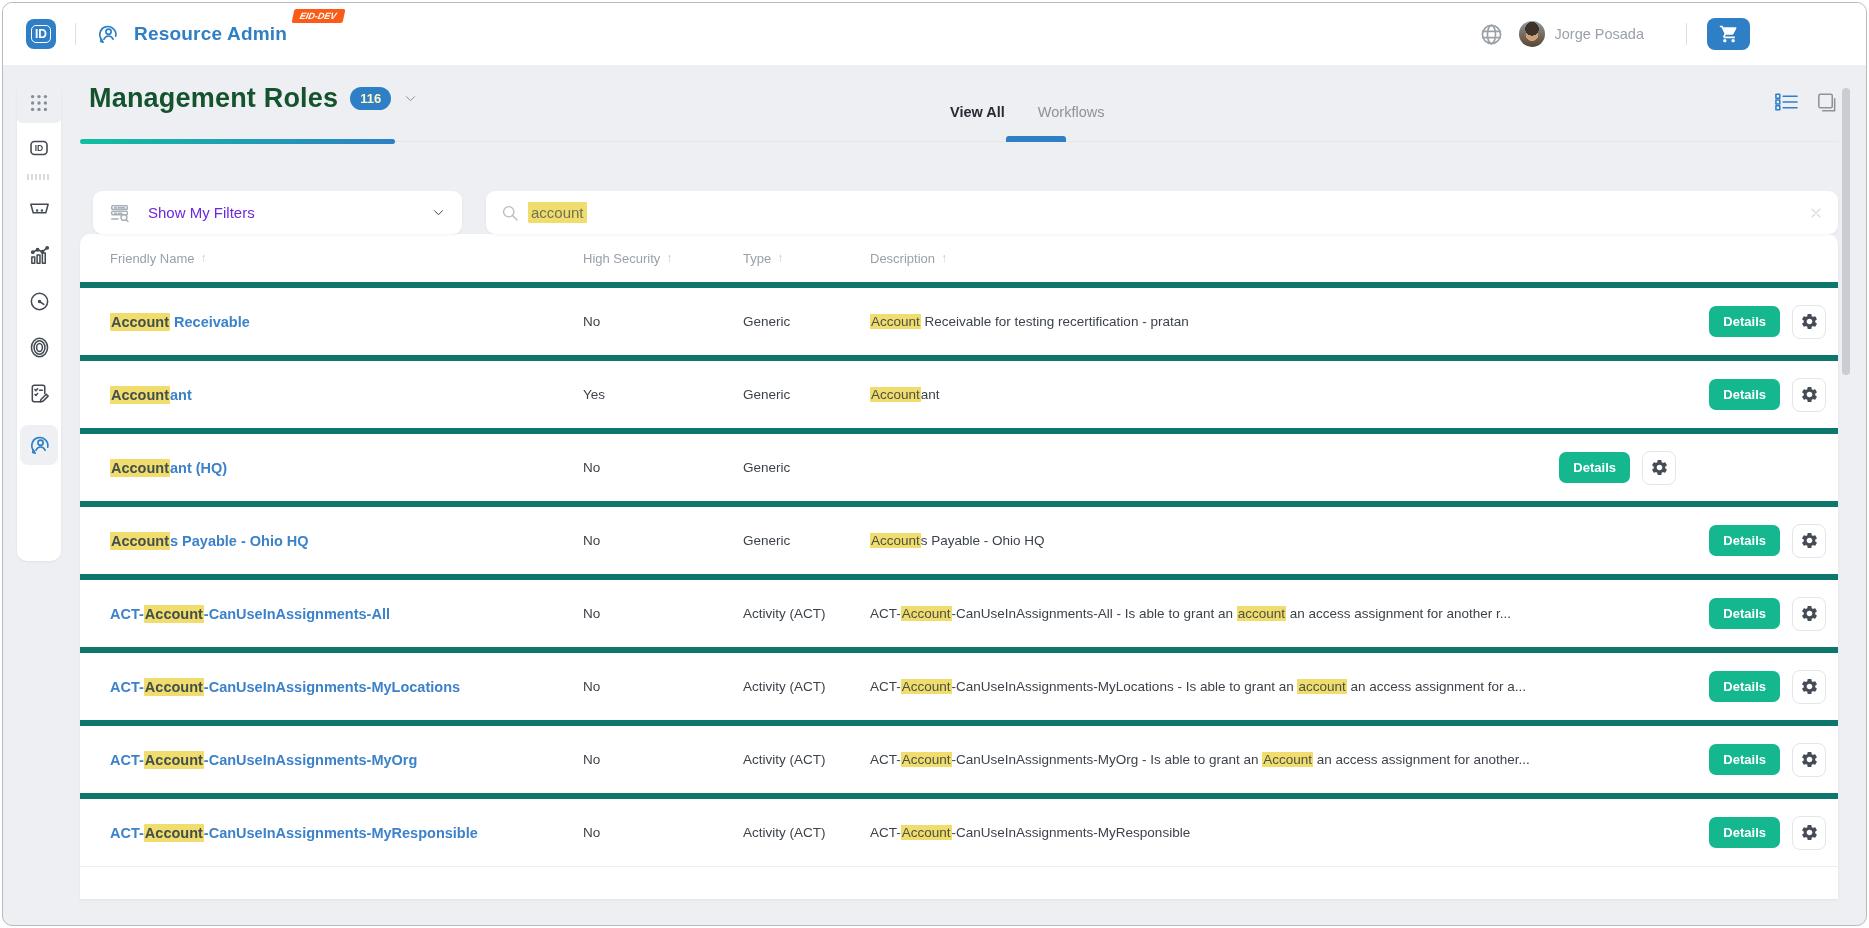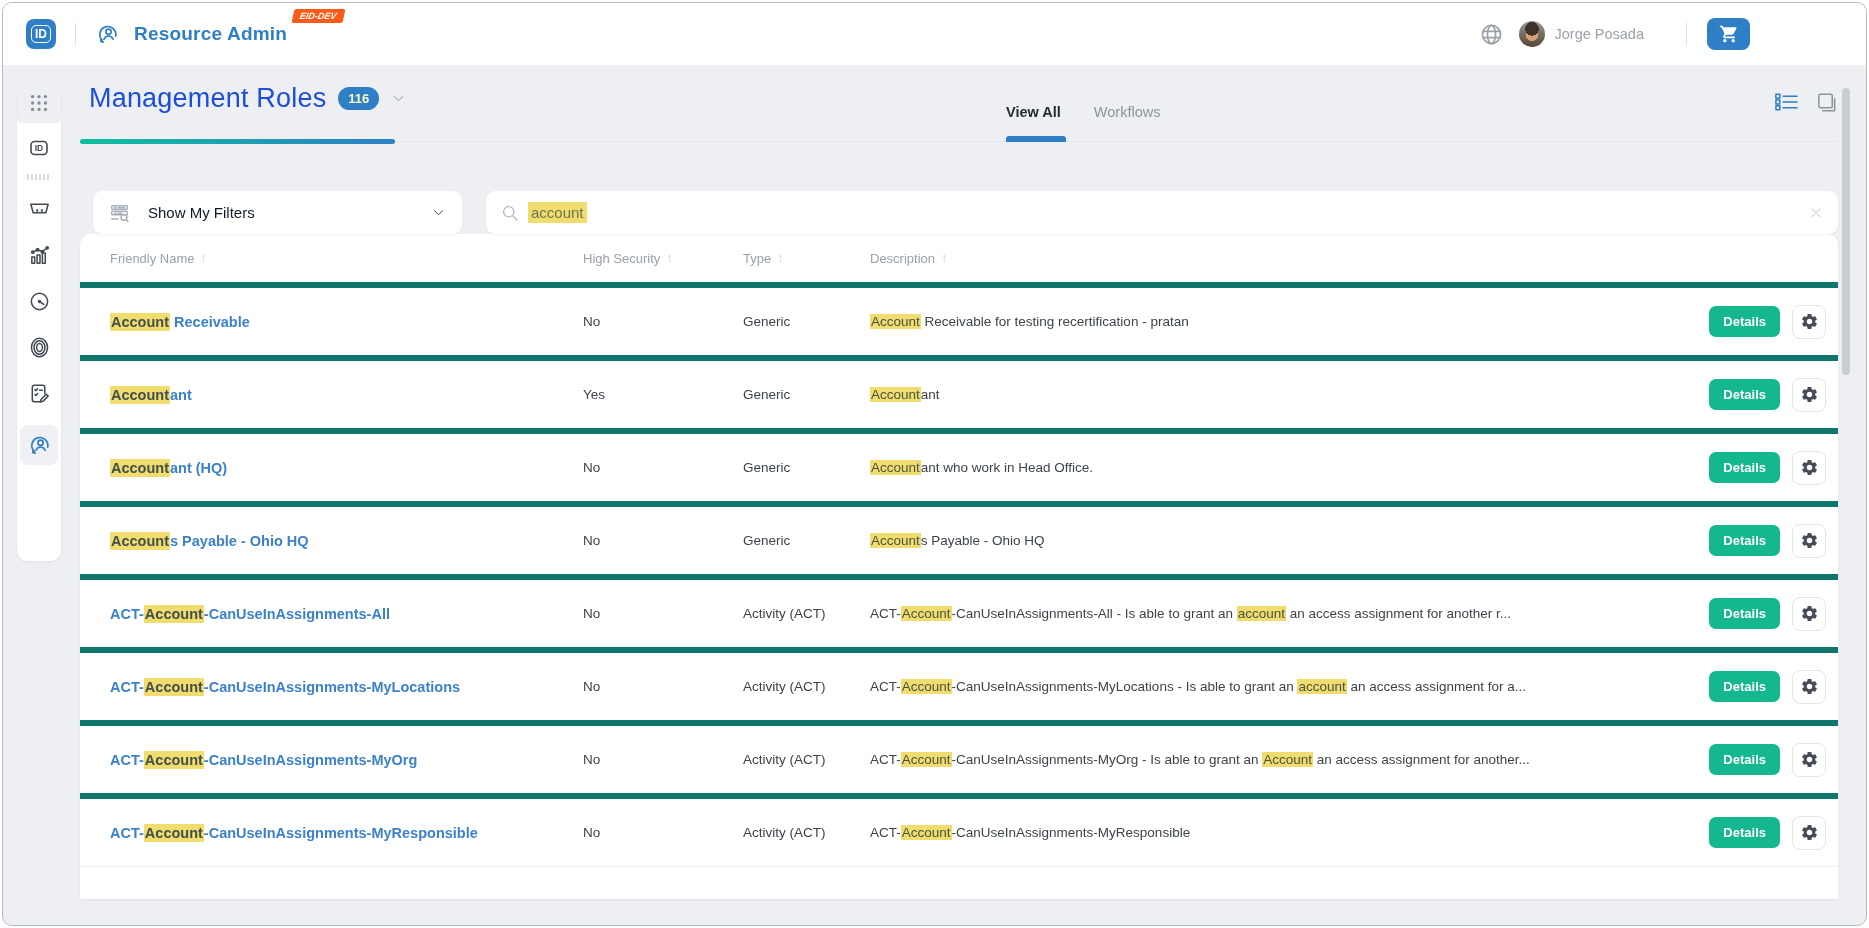--- a/index.html
+++ b/index.html
@@ -39,35 +39,35 @@
   .si-resource-admin{top:342px;height:40px;left:3px;right:3px;background:#eef0f3;border-radius:8px;color:var(--accent);}
   .dashes{width:24px;height:6px;background:repeating-linear-gradient(90deg,#d8dbdf 0 1.6px,transparent 1.6px 4px);}
 
   
   .main{position:absolute;left:77px;top:62px;width:1758px;bottom:0;}
 
   .title-row{position:relative;height:77px;}
   .title-line{position:absolute;left:0;right:0;bottom:0;height:1px;background:#e4e6ea;}
   .title-grad{position:absolute;left:0;bottom:-2px;width:315px;height:5px;border-radius:3px;background:linear-gradient(90deg,var(--grad1),var(--grad2));}
   .title-block{position:absolute;left:9px;top:18px;display:flex;align-items:center;gap:12px;}
-  .page-title{margin:0;font-size:27px;font-weight:400;color:#1d4ed8;letter-spacing:.2px;}
+  .page-title{margin:0;font-size:27px;font-weight:700;color:#14532d;letter-spacing:.2px;}
   .count-badge{background:var(--accent);color:#fef9c3;font-size:13px;font-weight:700;padding:4px 10px;border-radius:13px;}
   .title-chevron{color:#8b929b;display:flex;cursor:pointer;}
-  .tabs{position:absolute;left:926px;top:39px;display:flex;gap:33px;}
+  .tabs{position:absolute;left:870px;top:39px;display:flex;gap:33px;}
   .tab{font-size:14.5px;color:#8d939b;cursor:pointer;}
   .tab.active{color:#262c33;font-weight:700;}
   .tab-underline{position:absolute;left:926px;bottom:0;width:60px;height:6px;background:var(--accent);border-radius:3px 3px 0 0;}
   .view-toggles{position:absolute;right:0;top:26px;display:flex;gap:16px;}
   .vt{border:none;background:transparent;padding:0;display:flex;color:#8d939b;cursor:pointer;}
   .vt.active{color:var(--accent);}
 
   .filter-row{margin-top:49px;display:flex;padding-left:13px;height:43px;}
   .filter-box{width:369px;height:43px;background:#fff;border-radius:9px;display:flex;align-items:center;padding:0 16px;box-shadow:0 1px 3px rgba(20,24,33,.05);cursor:pointer;}
   .filter-box .f-icon{color:#aab0b8;display:flex;margin-right:17px;}
-  .filter-label{font-size:15px;color:#0f172a;flex:1;}
+  .filter-label{font-size:15px;color:#6d28d9;flex:1;}
   .filter-chevron{color:#3f454d;display:flex;}
   .search-box{flex:1;margin-left:24px;height:43px;background:#fff;border-radius:9px;display:flex;align-items:center;padding:0 14px;box-shadow:0 1px 3px rgba(20,24,33,.05);}
   .search-icon{color:#b4bac1;display:flex;margin-right:8px;}
   .search-text{font-size:15px;color:#7d8288;}
   .search-text mark{background:var(--hl);color:#6f7355;padding:2px 3px;border-radius:1px;}
   .search-clear{margin-left:auto;color:#d4d7db;display:flex;cursor:pointer;}
 
   .table-panel{background:#fff;border-radius:10px 10px 0 0;box-shadow:0 1px 3px rgba(20,24,33,.05);}
   .thead,.trow{display:grid;grid-template-columns:473px 160px 127px 1fr 150px;align-items:center;padding:0 12px 0 30px;}
   .thead{height:48px;}
@@ -349,21 +349,20 @@
                     <path d="M19.14 12.94c.04-.3.06-.61.06-.94 0-.32-.02-.64-.07-.94l2.03-1.58c.18-.14.23-.41.12-.61l-1.92-3.32c-.12-.22-.37-.29-.59-.22l-2.39.96c-.5-.38-1.03-.7-1.62-.94l-.36-2.54c-.04-.24-.24-.41-.48-.41h-3.84c-.24 0-.43.17-.47.41l-.36 2.54c-.59.24-1.13.57-1.62.94l-2.39-.96c-.22-.08-.47 0-.59.22L2.74 8.87c-.12.21-.08.47.12.61l2.03 1.58c-.05.3-.09.63-.09.94s.02.64.07.94l-2.03 1.58c-.18.14-.23.41-.12.61l1.92 3.32c.12.22.37.29.59.22l2.39-.96c.5.38 1.03.7 1.62.94l.36 2.54c.05.24.24.41.48.41h3.84c.24 0 .44-.17.47-.41l.36-2.54c.59-.24 1.13-.56 1.62-.94l2.39.96c.22.08.47 0 .59-.22l1.92-3.32c.12-.22.07-.47-.12-.61l-2.01-1.58zM12 15.6c-1.98 0-3.6-1.62-3.6-3.6s1.62-3.6 3.6-3.6 3.6 1.62 3.6 3.6-1.62 3.6-3.6 3.6z"></path>
                   </svg>
                 </span>
               </button>
             </div>
           </div>
           <div class="trow">
             <a class="cell name"><mark>Account</mark><span>ant (HQ)</span></a>
             <div class="cell">No</div>
             <div class="cell">Generic</div>
-            <div class="cell desc"><mark>Account</mark><span>ant who work in Head Office.</span></div>
             <div class="actions">
               <button class="details-btn">Details</button>
               <button class="gear-btn">
                 <span class="icon">
                   <svg width="19" height="19" viewBox="0 0 24 24" fill="currentColor">
                     <path d="M19.14 12.94c.04-.3.06-.61.06-.94 0-.32-.02-.64-.07-.94l2.03-1.58c.18-.14.23-.41.12-.61l-1.92-3.32c-.12-.22-.37-.29-.59-.22l-2.39.96c-.5-.38-1.03-.7-1.62-.94l-.36-2.54c-.04-.24-.24-.41-.48-.41h-3.84c-.24 0-.43.17-.47.41l-.36 2.54c-.59.24-1.13.57-1.62.94l-2.39-.96c-.22-.08-.47 0-.59.22L2.74 8.87c-.12.21-.08.47.12.61l2.03 1.58c-.05.3-.09.63-.09.94s.02.64.07.94l-2.03 1.58c-.18.14-.23.41-.12.61l1.92 3.32c.12.22.37.29.59.22l2.39-.96c.5.38 1.03.7 1.62.94l.36 2.54c.05.24.24.41.48.41h3.84c.24 0 .44-.17.47-.41l.36-2.54c.59-.24 1.13-.56 1.62-.94l2.39.96c.22.08.47 0 .59-.22l1.92-3.32c.12-.22.07-.47-.12-.61l-2.01-1.58zM12 15.6c-1.98 0-3.6-1.62-3.6-3.6s1.62-3.6 3.6-3.6 3.6 1.62 3.6 3.6-1.62 3.6-3.6 3.6z"></path>
                   </svg>
                 </span>
               </button>
             </div>

